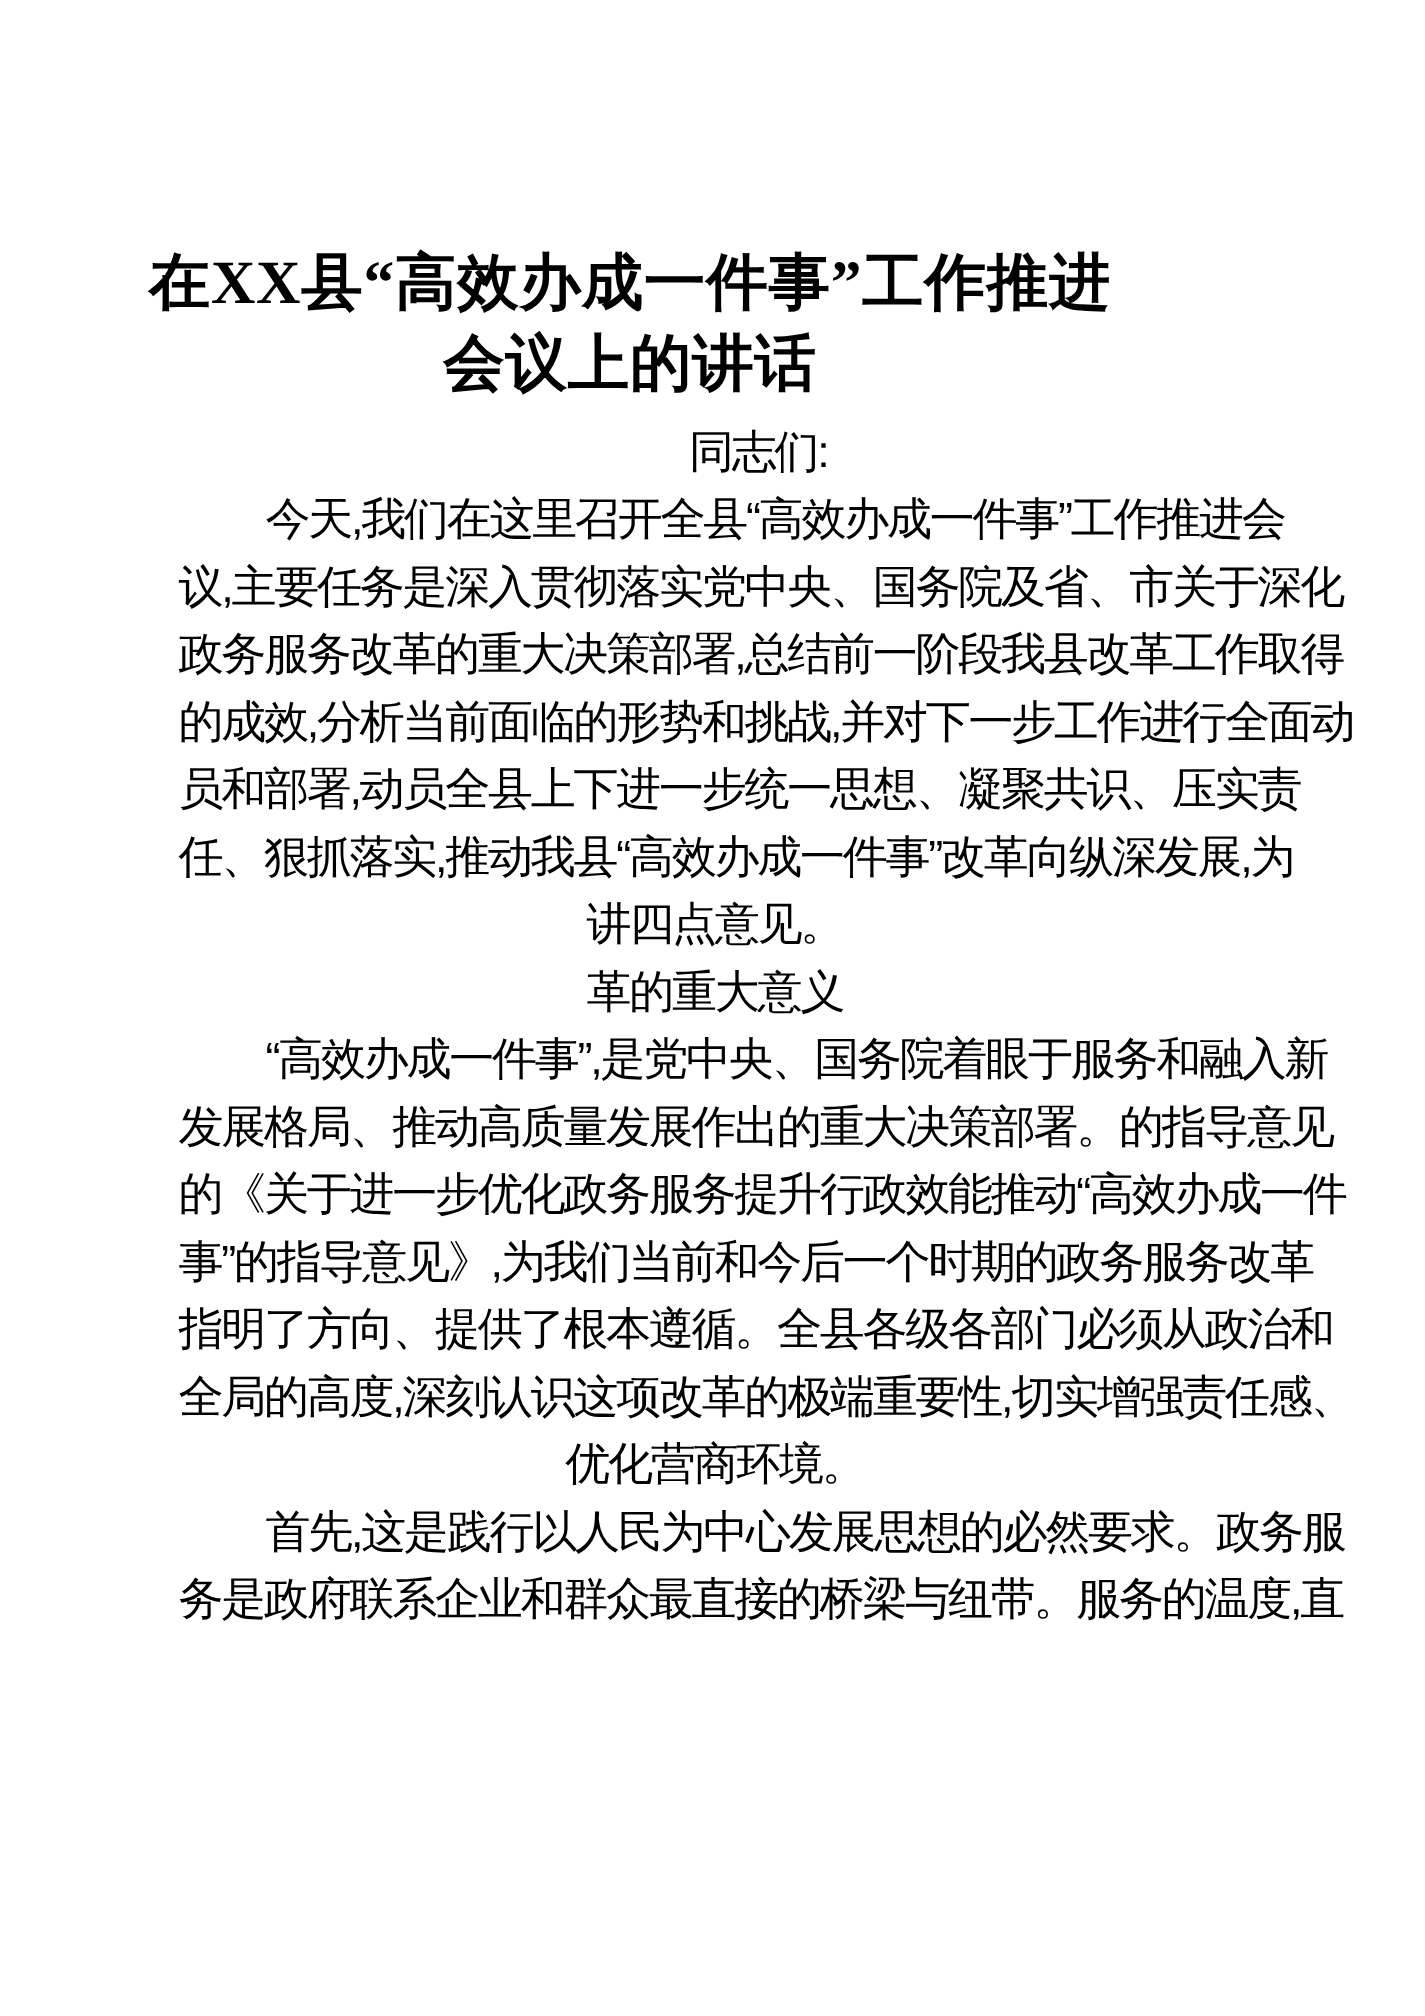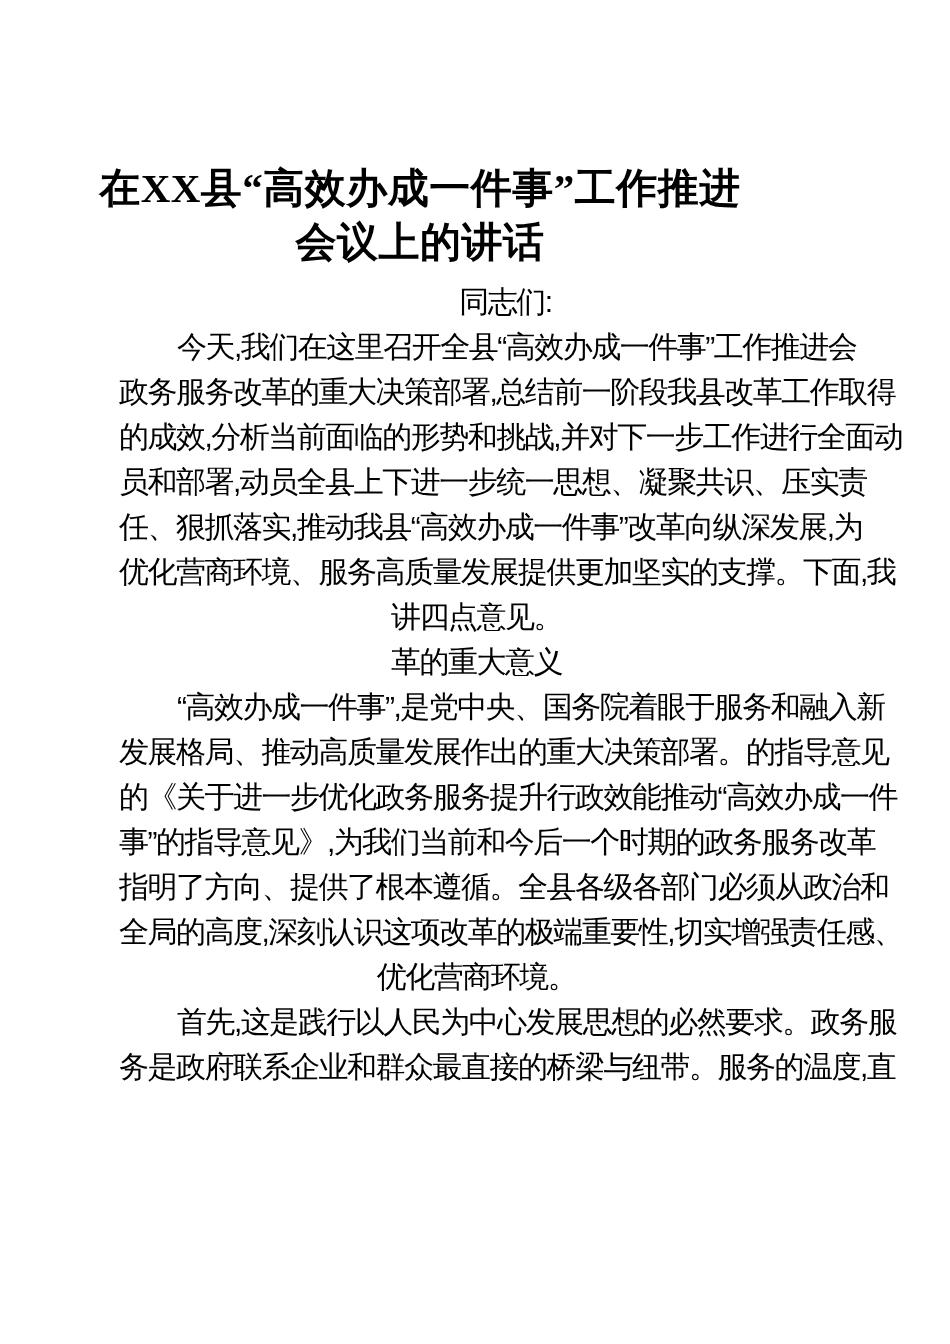--- a/index.html
+++ b/index.html
@@ -60,25 +60,25 @@
   <div class="doc-title">
 
   <div class="title-line">在XX县“高效办成一件事”工作推进</div>
       <div class="title-line">会议上的讲话</div>
     </div>
 
   <div class="doc-body">
 
   <div class="line indent">同志们:</div>
       <div class="line indent">今天,我们在这里召开全县“高效办成一件事”工作推进会</div>
+      <div class="line">议,主要任务是深入贯彻落实党中央、国务院及省、市关于深化</div>
       <div class="line">政务服务改革的重大决策部署,总结前一阶段我县改革工作取得</div>
       <div class="line">的成效,分析当前面临的形势和挑战,并对下一步工作进行全面动</div>
       <div class="line">员和部署,动员全县上下进一步统一思想、凝聚共识、压实责</div>
       <div class="line">任、狠抓落实,推动我县“高效办成一件事”改革向纵深发展,为</div>
-      <div class="line">优化营商环境、服务高质量发展提供更加坚实的支撑。下面,我</div>
       <div class="line">讲四点意见。</div>
       <div class="line">革的重大意义</div>
       <div class="line indent">“高效办成一件事”,是党中央、国务院着眼于服务和融入新</div>
       <div class="line">发展格局、推动高质量发展作出的重大决策部署。的指导意见</div>
       <div class="line">的《关于进一步优化政务服务提升行政效能推动“高效办成一件</div>
       <div class="line">事”的指导意见》,为我们当前和今后一个时期的政务服务改革</div>
       <div class="line">指明了方向、提供了根本遵循。全县各级各部门必须从政治和</div>
       <div class="line">全局的高度,深刻认识这项改革的极端重要性,切实增强责任感、</div>
       <div class="line">优化营商环境。</div>
       <div class="line indent">首先,这是践行以人民为中心发展思想的必然要求。政务服</div>

